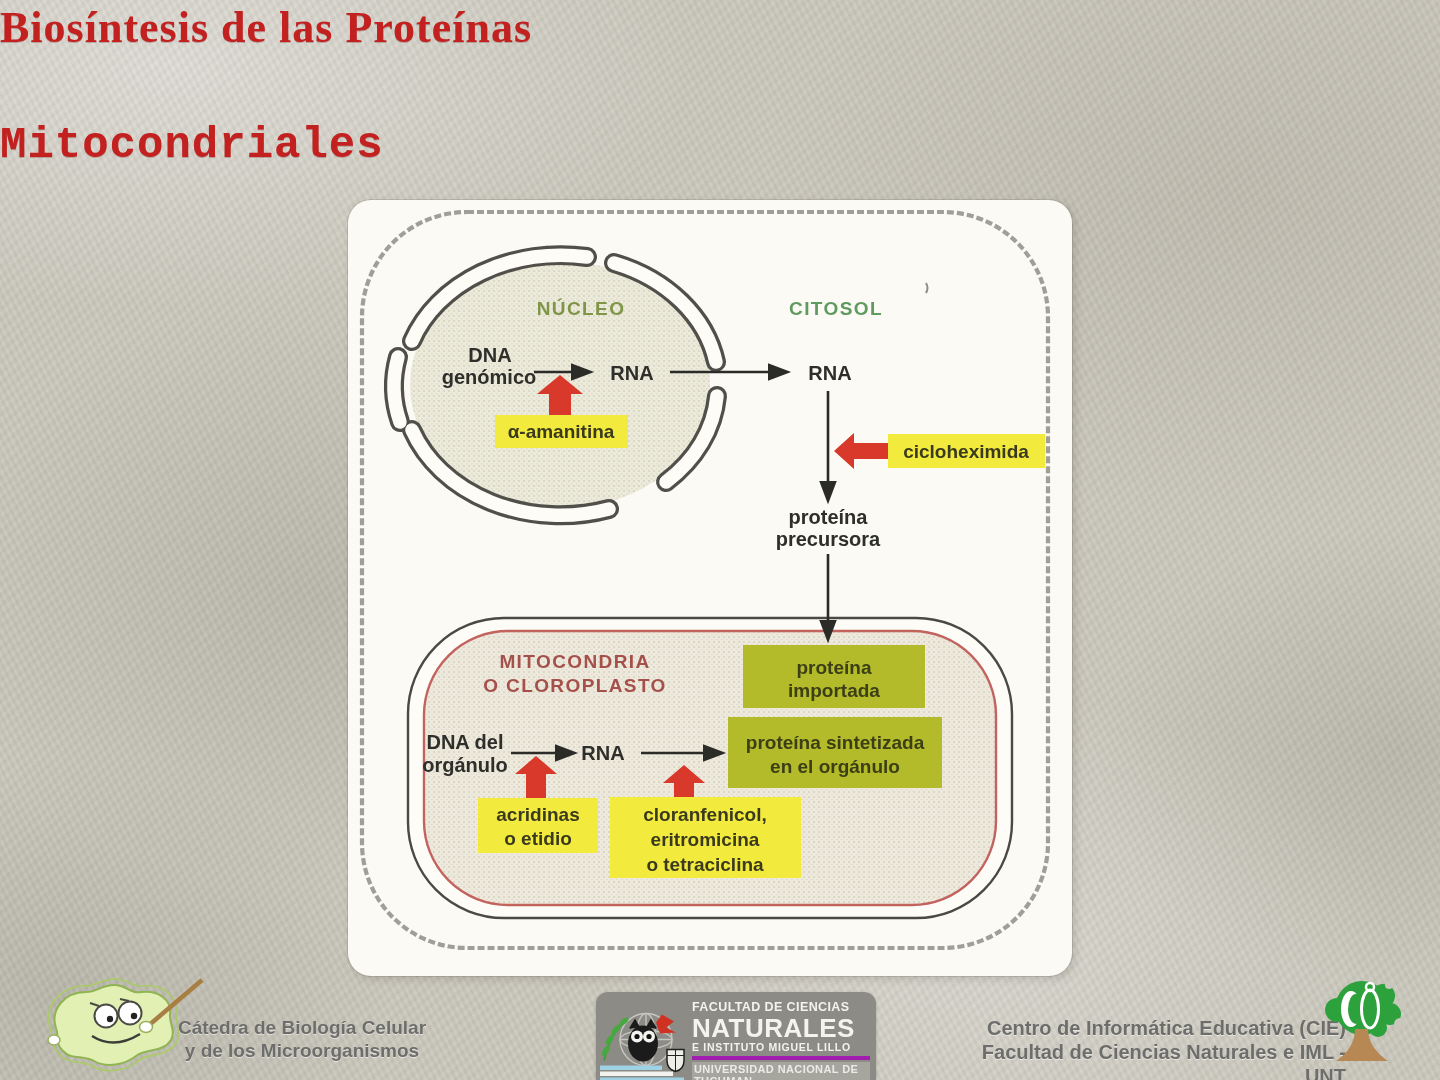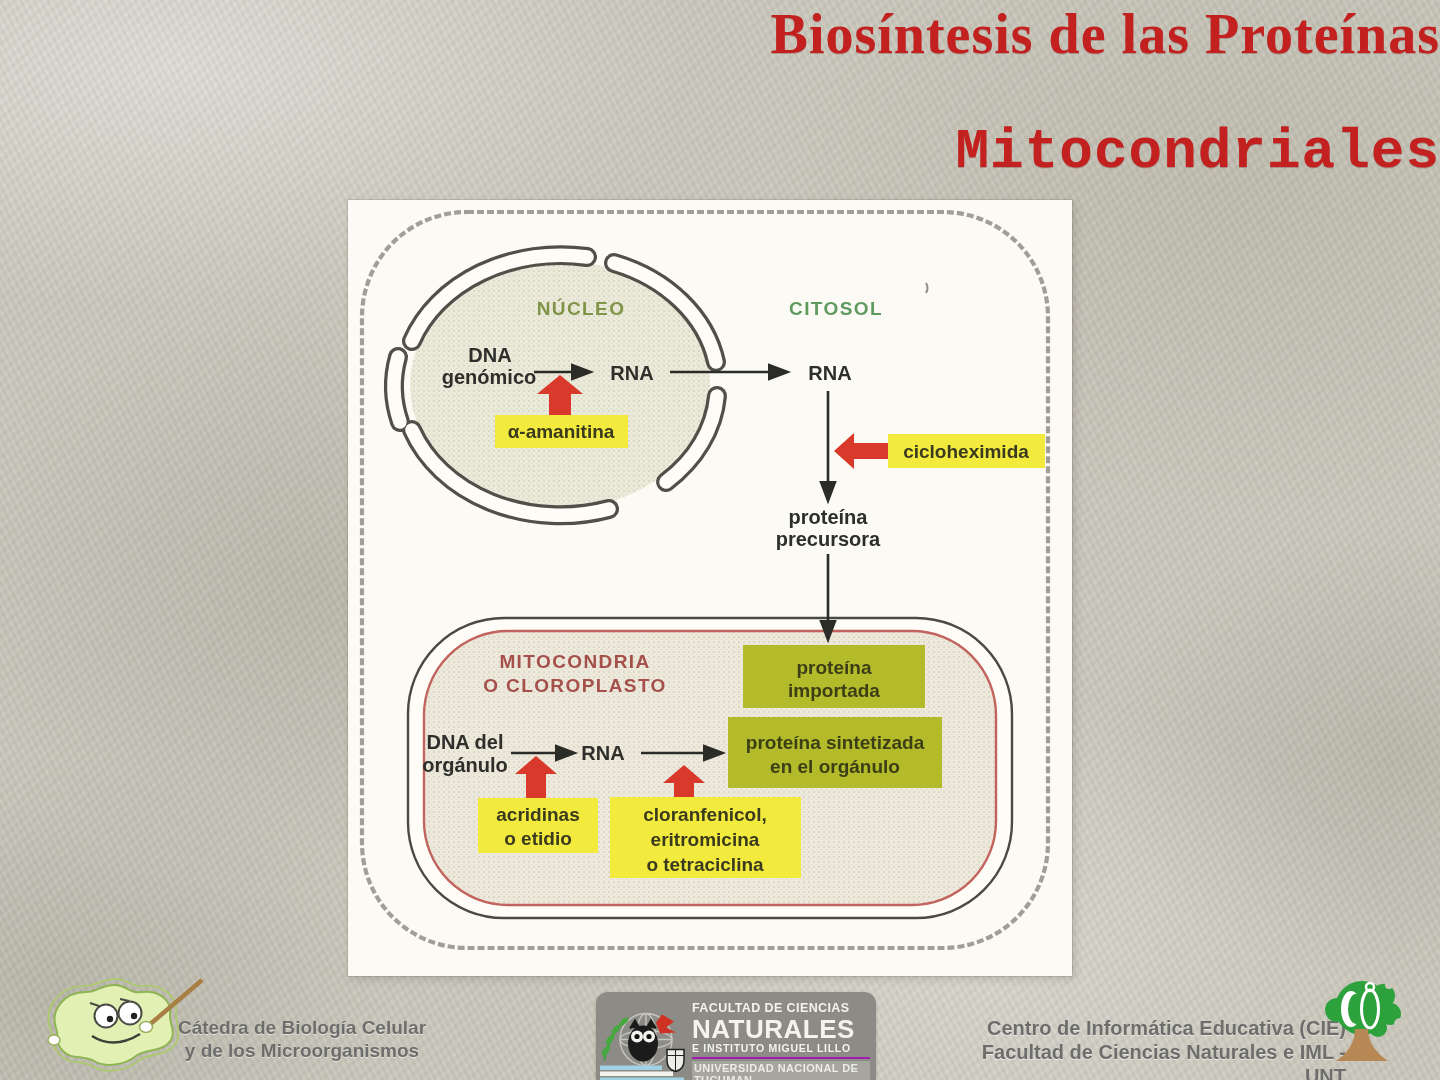--- a/index.html
+++ b/index.html
@@ -15,30 +15,31 @@
       #c9c6bb;
     font-family:"Liberation Sans",sans-serif;
   }
   .slide::before{
     content:"";position:absolute;inset:0;pointer-events:none;
     background:
       repeating-linear-gradient(63deg, rgba(255,255,255,.05) 0 3px, rgba(110,106,92,.05) 3px 6px),
       repeating-linear-gradient(-41deg, rgba(255,255,255,.04) 0 4px, rgba(110,106,92,.04) 4px 8px);
   }
   .title-l1,.title-l2{
-    position:absolute;left:0;width:100%;text-align:right;
+    position:absolute;left:0;width:100%;text-align:left;
     font-family:"Liberation Serif",serif;font-weight:bold;color:#c32020;
-    font-size:56px;letter-spacing:1px;text-shadow:0 1px 0 rgba(90,20,20,.25);
+    font-size:44px;letter-spacing:1px;text-shadow:0 1px 0 rgba(90,20,20,.25);
   }
   .title-l1{top:2px;}
   .title-l2{top:120px;font-family:Liberation Mono, monospace;}
   .panel{
     position:absolute;left:348px;top:200px;width:724px;height:776px;
     background:#fbfaf5;
     box-shadow:0 0 0 1px rgba(90,88,80,.18), 3px 3px 8px rgba(60,58,50,.18);
+    border-radius:23px;
   }
   .panel svg{display:block;width:724px;height:776px;}
 
   
   text{text-anchor:middle;}
   .lbl{font:bold 20px "Liberation Sans",sans-serif;fill:#2e2e2b;}
   .ybx{font:bold 19px "Liberation Sans",sans-serif;fill:#3a3a1e;}
   .gbx{font:bold 19px "Liberation Sans",sans-serif;fill:#3c3e16;}
   .sec{font:bold 19px "Liberation Sans",sans-serif;letter-spacing:1.4px;}
 
@@ -60,21 +61,21 @@
     background:#8c8b85;border-radius:12px;display:flex;align-items:stretch;
     box-shadow:0 1px 3px rgba(50,50,45,.3);
   }
   .banner-icons{flex:0 0 96px;}
   .banner-text{
     flex:1;display:flex;flex-direction:column;justify-content:center;
     color:#f4f3ee;padding-right:6px;
   }
   .b1{font-size:12.5px;font-weight:bold;letter-spacing:.4px;line-height:15px;}
   .b2{font-size:26px;font-weight:bold;letter-spacing:.5px;line-height:26px;}
-  .b3{font-size:10.5px;font-weight:bold;letter-spacing:.7px;line-height:13px;border-bottom:2px solid #a21caf;padding-bottom:2px;}
+  .b3{font-size:10.5px;font-weight:bold;letter-spacing:.7px;line-height:13px;border-bottom:4px solid #a21caf;padding-bottom:2px;}
   .b4{font-size:11px;font-weight:bold;letter-spacing:.4px;background:#a6a59e;color:#ecebe5;margin-top:2px;padding:1px 2px;}
 </style>
 </head>
 <body>
 
 <div class="slide">
 
   <div class="title-l1">Biosíntesis de las Proteínas</div>
   <div class="title-l2">Mitocondriales</div>
 

